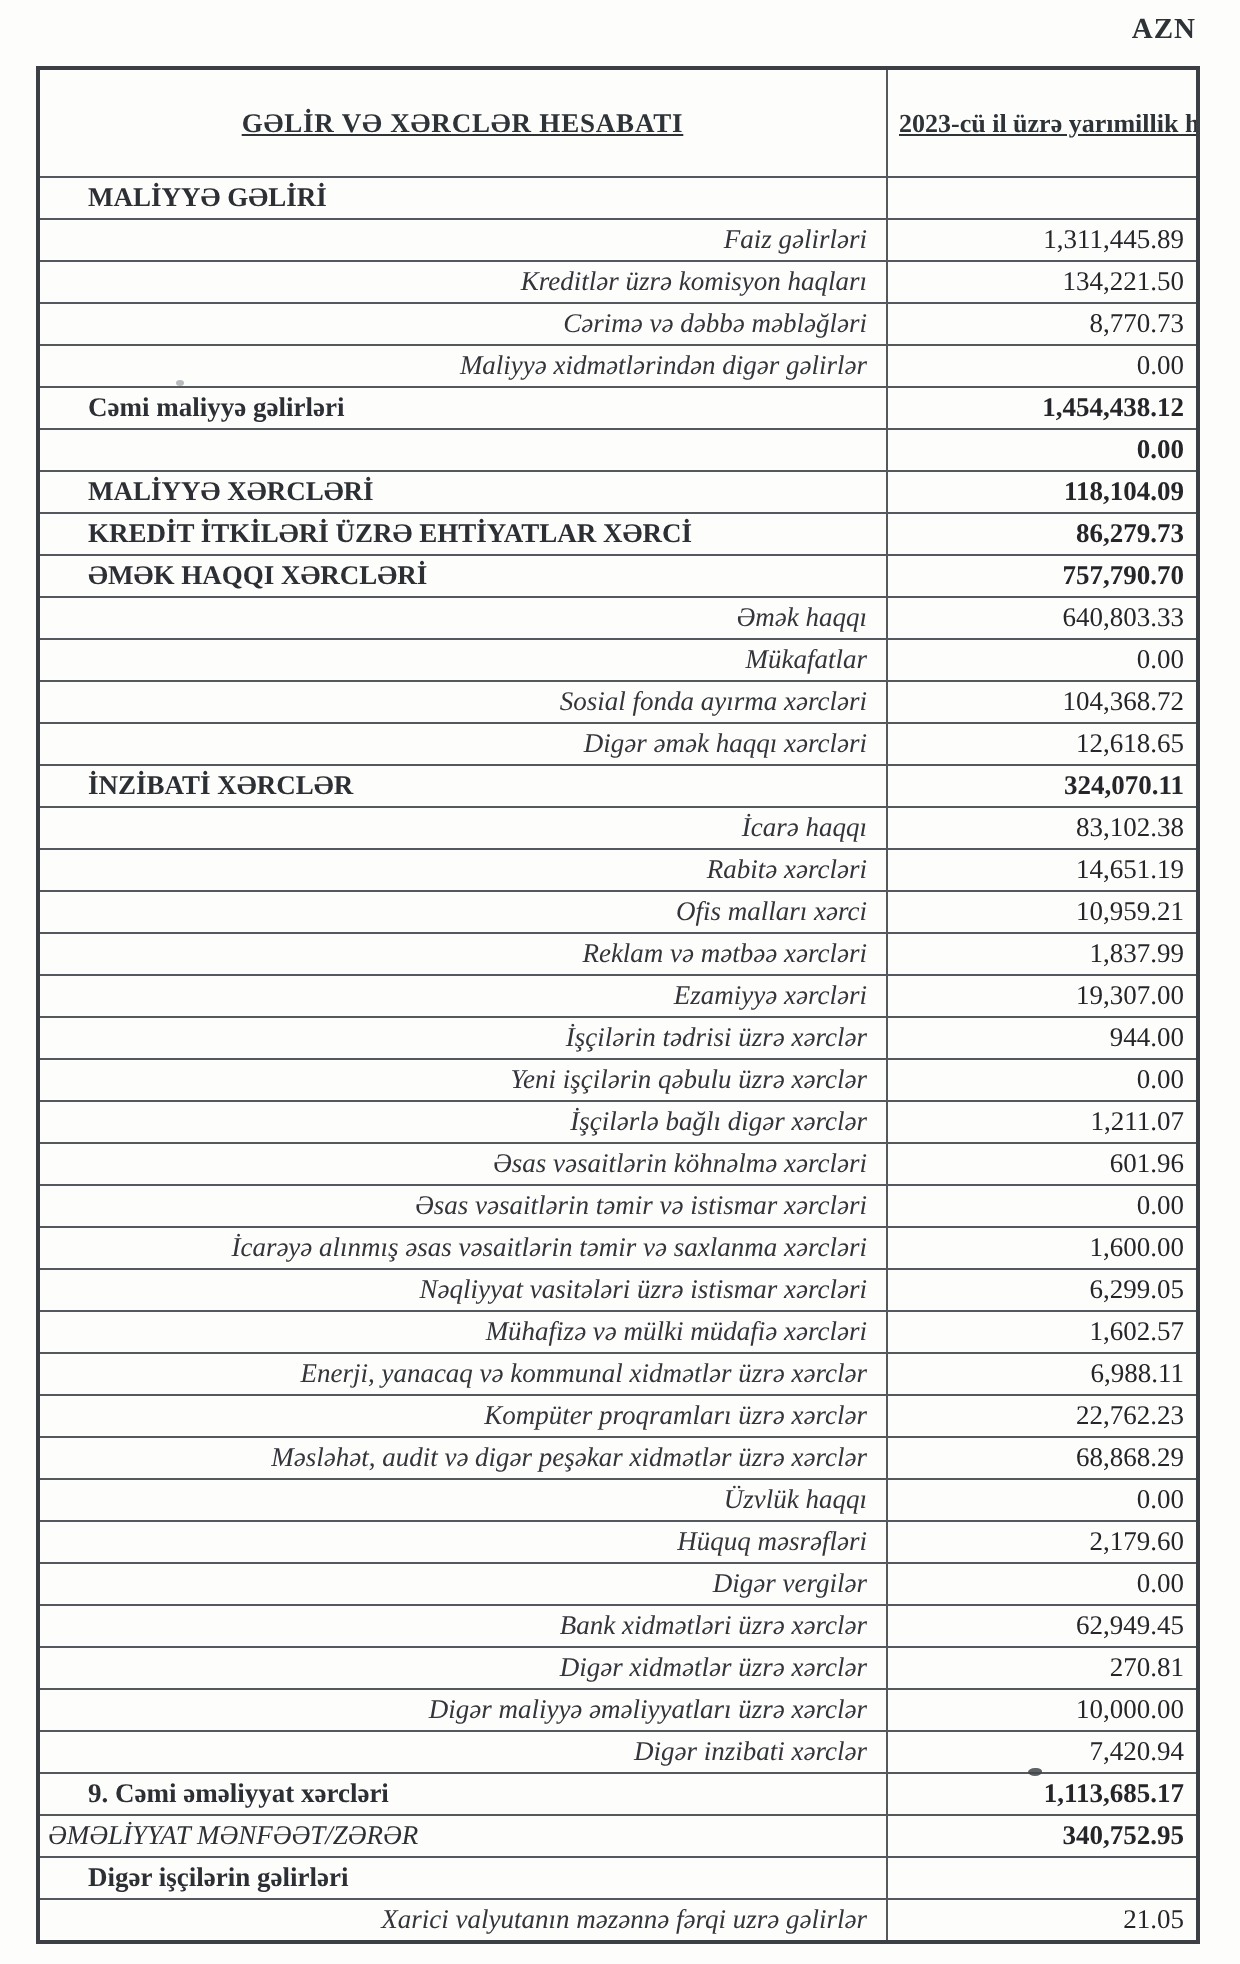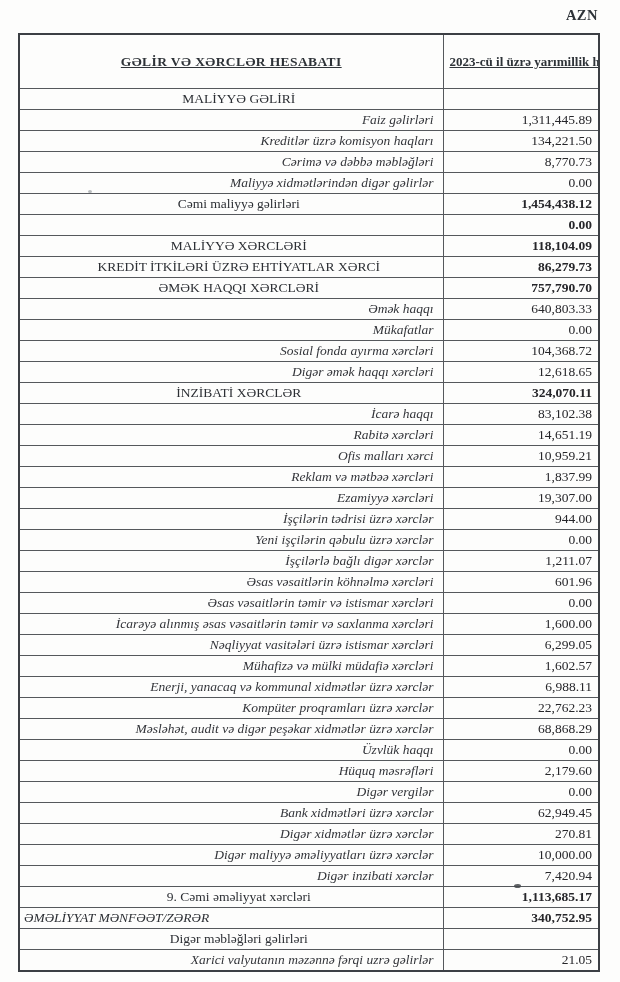--- a/index.html
+++ b/index.html
@@ -60,21 +60,21 @@
     font-size: 13px;
     line-height: 1.35;
     padding: 0 14px;
   }
   tbody td { height: 20px; }
   tbody td:first-child { padding-left: 4px; padding-right: 9px; }
   tbody td:last-child  { text-align: right; padding-right: 6px; }
   
   tr.row-d td:first-child { font-style: italic; text-align: right; color: #33353a; margin-left: 48px; }
   
-  tr.row-h td:first-child { font-weight: normal; text-align: center; color: #2c2f34; padding-left: 24px; }
+  tr.row-h td:first-child { font-weight: bold; text-align: left; color: #2c2f34; padding-left: 24px; }
   tr.row-h td:last-child  { font-weight: bold; }
   
   tr.row-hi td:first-child { font-weight: normal; font-style: italic; text-align: left; color: #2c2f34; }
   tr.row-hi td:last-child  { font-weight: bold; }
   
   .ink-smudge {
     position: absolute;
     top: 884px;
     left: 514px;
     width: 7px;
@@ -264,21 +264,21 @@
       </tr>
       <tr class="row-h">
         <td>9. Cəmi əməliyyat xərcləri</td>
         <td>1,113,685.17</td>
       </tr>
       <tr class="row-hi">
         <td>ƏMƏLİYYAT MƏNFƏƏT/ZƏRƏR</td>
         <td>340,752.95</td>
       </tr>
       <tr class="row-h">
-        <td>Digər məbləğləri gəlirləri</td>
+        <td>Digər işçilərin gəlirləri</td>
         <td></td>
       </tr>
       <tr class="row-d">
         <td>Xarici valyutanın məzənnə fərqi uzrə gəlirlər</td>
         <td>21.05</td>
       </tr>
     </tbody>
 </table>
 
 <div class="ink-smudge"></div>

